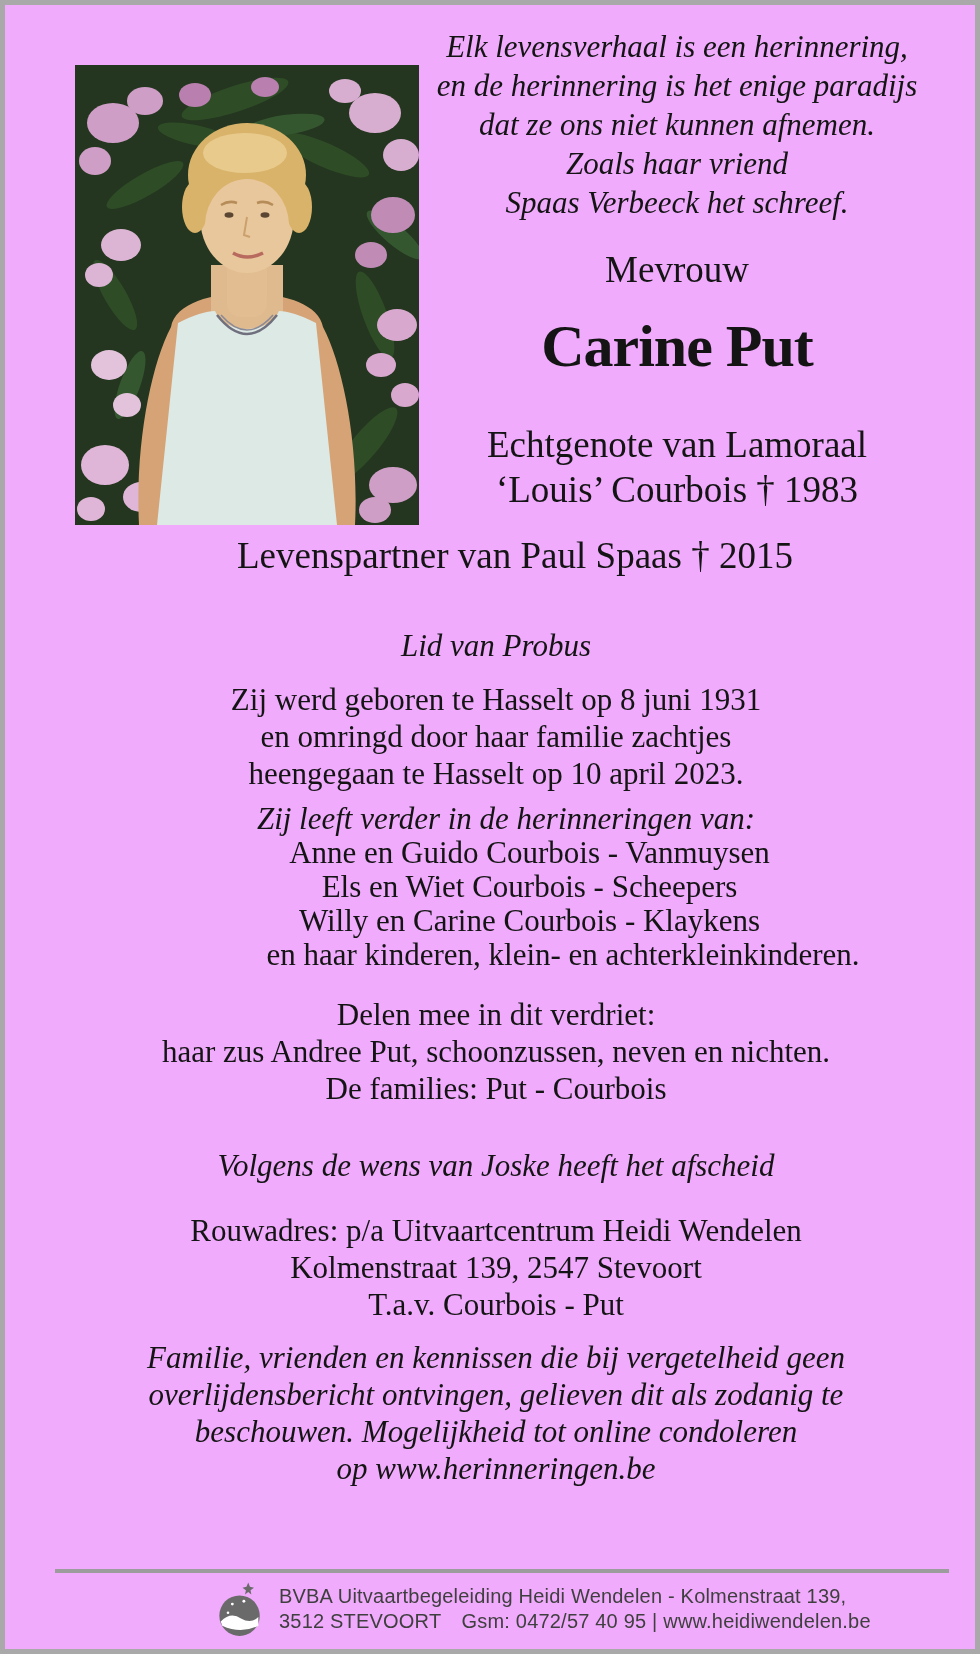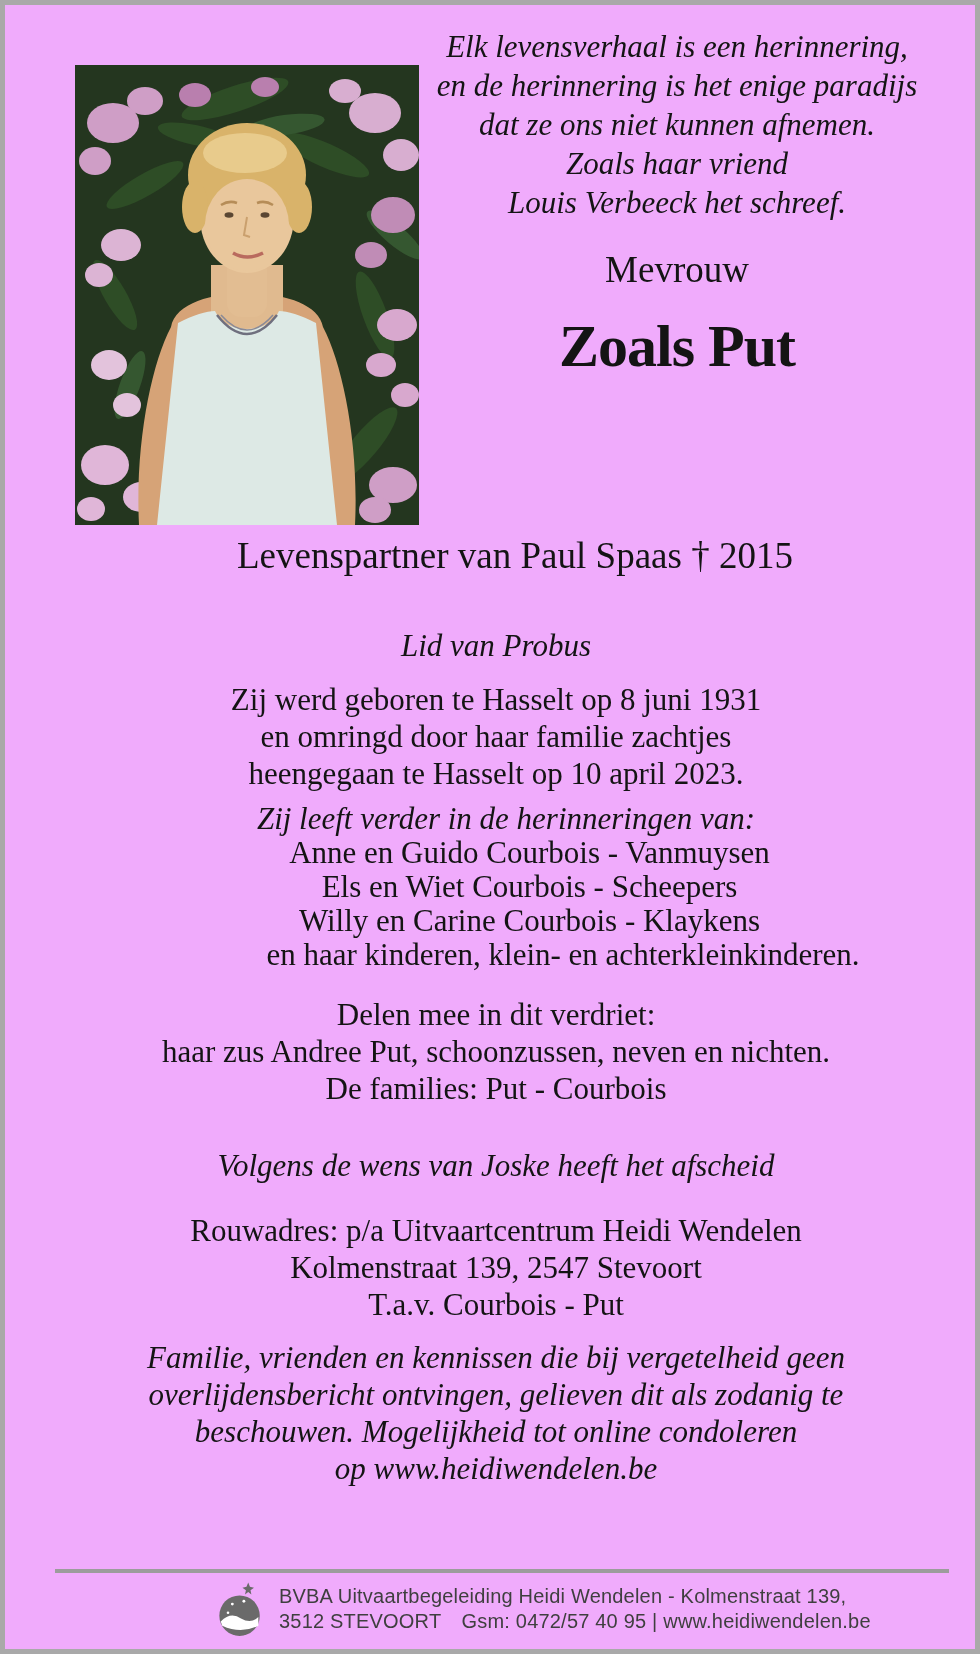--- a/index.html
+++ b/index.html
@@ -161,24 +161,28 @@
         <path d="M146,250 Q172,280 198,250" stroke="#8a8a96" stroke-width="1.5" fill="none"></path>
       </svg>
     </div>
 
     <div class="head-col">
       <div class="quote">
         <div>Elk levensverhaal is een herinnering,</div>
         <div>en de herinnering is het enige paradijs</div>
         <div>dat ze ons niet kunnen afnemen.</div>
         <div>Zoals haar vriend</div>
-        <div>Louis Verbeeck het schreef.</div>
+        <div>Spaas Verbeeck het schreef.</div>
       </div>
       <div class="salutation">Mevrouw</div>
-      <div class="deceased-name">Zoals Put</div>
+      <div class="deceased-name">Carine Put</div>
+      <div class="relation">
+        <div>Echtgenote van Lamoraal</div>
+        <div>‘Louis’ Courbois † 1983</div>
+      </div>
     </div>
   </div>
 
   <div class="relation-wide">Levenspartner van Paul Spaas † 2015</div>
 
   <div class="membership">Lid van Probus</div>
 
   <div class="center-block life">
     <div>Zij werd geboren te Hasselt op 8 juni 1931</div>
     <div>en omringd door haar familie zachtjes</div>
@@ -206,21 +210,21 @@
   <div class="center-block address">
     <div>Rouwadres: p/a Uitvaartcentrum Heidi Wendelen</div>
     <div>Kolmenstraat 139, 2547 Stevoort</div>
     <div>T.a.v. Courbois - Put</div>
   </div>
 
   <div class="center-block notice">
     <div>Familie, vrienden en kennissen die bij vergetelheid geen</div>
     <div>overlijdensbericht ontvingen, gelieven dit als zodanig te</div>
     <div>beschouwen. Mogelijkheid tot online condoleren</div>
-    <div>op www.heidiwendelen.be</div>
+    <div>op www.herinneringen.be</div>
   </div>
 
   <div class="footer-rule"></div>
 
   <div class="footer">
     <span class="logo">
       <svg viewBox="0 0 36 40" xmlns="http://www.w3.org/2000/svg">
         <polygon points="23,1 24.2,4 27,4.6 24.6,6.4 25.2,9.4 23,7.6 20.8,9.4 21.4,6.4 19,4.6 21.8,4" fill="#6a6a6a"></polygon>
         <circle cx="17" cy="24" r="14" fill="#6a6a6a"></circle>
         <path d="M4,28 Q11,21 18,26 Q25,30 30,25 L30,31 Q18,37 5,31 Z" fill="#ffffff"></path>

